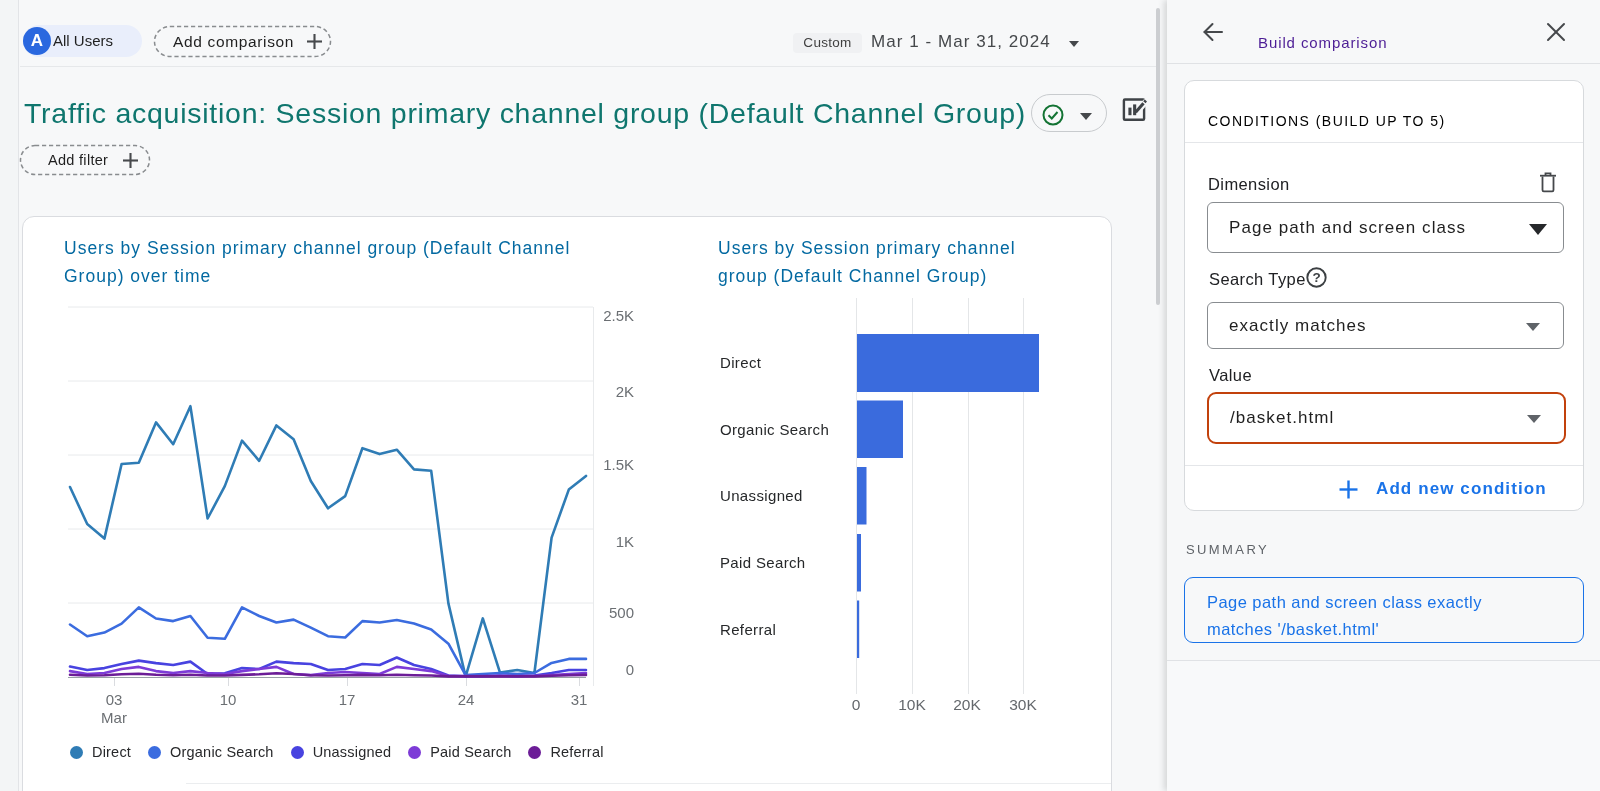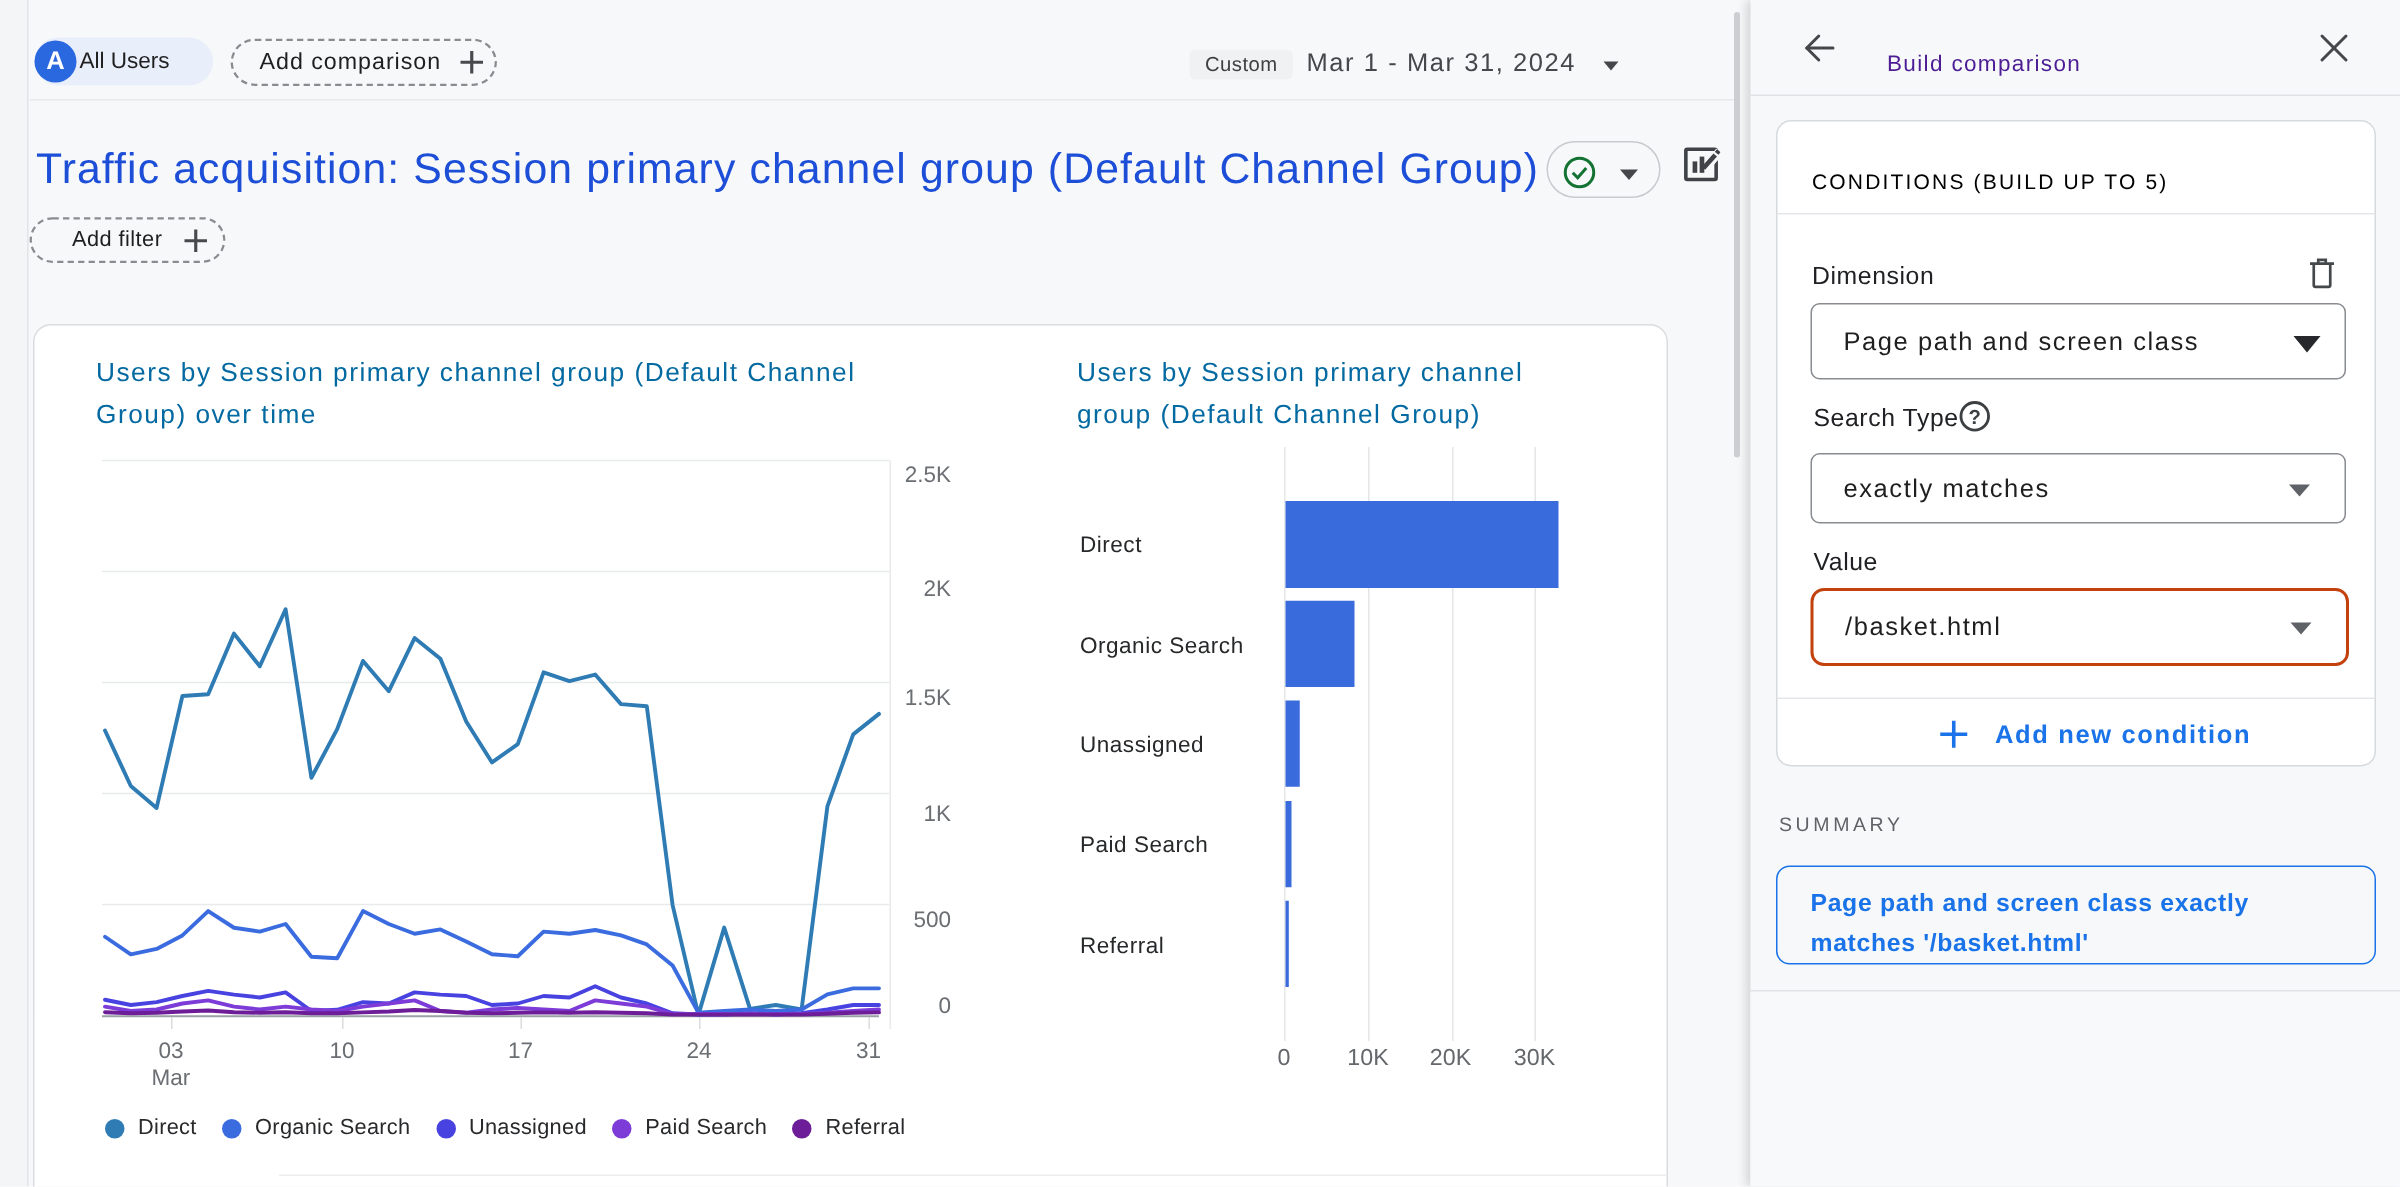--- a/index.html
+++ b/index.html
@@ -9,21 +9,21 @@
 #hdrline{left:20px;top:66px;width:1140px;height:1px;background:#e6e8ea}
 #chipAll{left:23px;top:25px;width:119px;height:32px;background:#e9eefb;border-radius:16px}
 #avatar{left:23px;top:27px;width:28px;height:28px;border-radius:50%;background:#2a68df;color:#fff;font-size:17px;font-weight:bold;text-align:center;line-height:28px}
 #chipAll span{position:absolute;left:30px;top:0;width:82px;text-align:left;line-height:32px;font-size:15px;font-weight:500;color:#1f1f1f}
 .dashchip{border-radius:16px;color:#1f1f1f;font-weight:500;display:flex;align-items:center}
 #chipAddComp{left:154px;top:26px;width:177px;height:31px;font-size:15.5px;letter-spacing:.65px;padding-left:19px;gap:12px}
 #chipAddFilter{left:32px;top:145px;width:130px;height:30px;font-size:14.5px;letter-spacing:.3px;padding-left:16px;gap:14px}
 #customBox{left:793px;top:33px;width:69px;height:20px;background:#f0f1f3;border-radius:4px;color:#404040;font-size:13.5px;font-weight:500;text-align:center;line-height:20px;letter-spacing:.3px}
 #dateTxt{left:871px;top:32px;font-size:17px;letter-spacing:1.05px;color:#45484b;font-weight:500}
 #dateCaret{left:1069px;top:41px;width:0;height:0;border-left:5.5px solid transparent;border-right:5.5px solid transparent;border-top:6.5px solid #45484b}
-#title{left:24px;top:97px;font-size:28.5px;letter-spacing:.74px;color:#1d4ed8;white-space:nowrap}
+#title{left:24px;top:97px;font-size:28.5px;letter-spacing:.74px;color:#0f766e;white-space:nowrap}
 #statusPill{left:1031px;top:94px;width:76px;height:38px;border:1px solid #c8cbce;border-radius:19px}
 
 #card{left:22px;top:216px;width:1090px;height:600px;border:1px solid #dadce0;border-radius:12px;background:#fff}
 #botline{left:186px;top:783px;width:925px;height:1px;background:#ebedef}
 .ctitle{font-size:17.5px;line-height:27.5px;color:#0369a1;letter-spacing:1.0px}
 #ct1{left:64px;top:235px;width:560px}
 #ct2{left:718px;top:235px;width:360px}
 
 #legend{left:70px;top:744px;display:flex;gap:0;font-size:14.5px;color:#28292b;align-items:center;letter-spacing:.2px}
 .ld{width:13px;height:13px;border-radius:50%;margin-right:9px}
@@ -39,23 +39,23 @@
 .flabel{font-size:16.5px;letter-spacing:.4px;color:#202124}
 #lblDim{left:1208px;top:175px}
 #lblMatch{left:1209px;top:270px}
 #lblValue{left:1209px;top:366px}
 .selbox{left:1207px;width:357px;border:1px solid #888c90;border-radius:6px;background:#fff;font-size:17px;letter-spacing:1.05px;color:#1f1f1f;display:flex;align-items:center;padding-left:21px}
 #sel1{top:202px;height:51px}
 #sel2{top:302px;height:47px}
 #sel3{top:392px;height:52px;border:2px solid #c2410c;border-radius:9px;width:359px}
 .seltri{position:absolute;right:16px;top:50%;margin-top:-4px;width:0;height:0;border-left:9.5px solid transparent;border-right:9.5px solid transparent;border-top:11px solid #26282b}
 .seltri2{position:absolute;right:23px;top:50%;margin-top:-3px;width:0;height:0;border-left:7.5px solid transparent;border-right:7.5px solid transparent;border-top:8px solid #5f6368}
-#addCond{left:1292px;top:479px;display:flex;align-items:center;font-size:17px;letter-spacing:1.1px;font-weight:600;color:#1a73e8}
+#addCond{left:1338px;top:479px;display:flex;align-items:flex-start;font-size:17px;letter-spacing:1.1px;font-weight:600;color:#1a73e8}
 #sumHdr{left:1186px;top:542px;font-size:13px;letter-spacing:2.4px;color:#5f6368}
-#sumBox{left:1184px;top:577px;width:400px;height:66px;border:1.5px solid #1a73e8;border-radius:9px;color:#1a73e8;font-size:16.5px;font-weight:700;letter-spacing:.45px;line-height:27px;padding:11px 10px 0 22px}
+#sumBox{left:1184px;top:577px;width:400px;height:66px;border:1.5px solid #1a73e8;border-radius:9px;color:#1a73e8;font-size:16.5px;font-weight:400;letter-spacing:.45px;line-height:27px;padding:11px 10px 0 22px}
 #panelBotLine{left:1167px;top:660px;width:433px;height:1px;background:#e0e2e5}
 #panelFoot{left:1167px;top:661px;width:433px;height:130px;background:#f8f9fa}
 
 #sbthumb{left:1156px;top:8px;width:4px;height:297px;background:#ccced1;border-radius:2px}
 </style></head>
 <body>
 <div class="abs" id="rail"></div>
 <div class="abs" id="hdrline"></div>
 <div class="abs" id="chipAll">
     <span>All Users</span>

